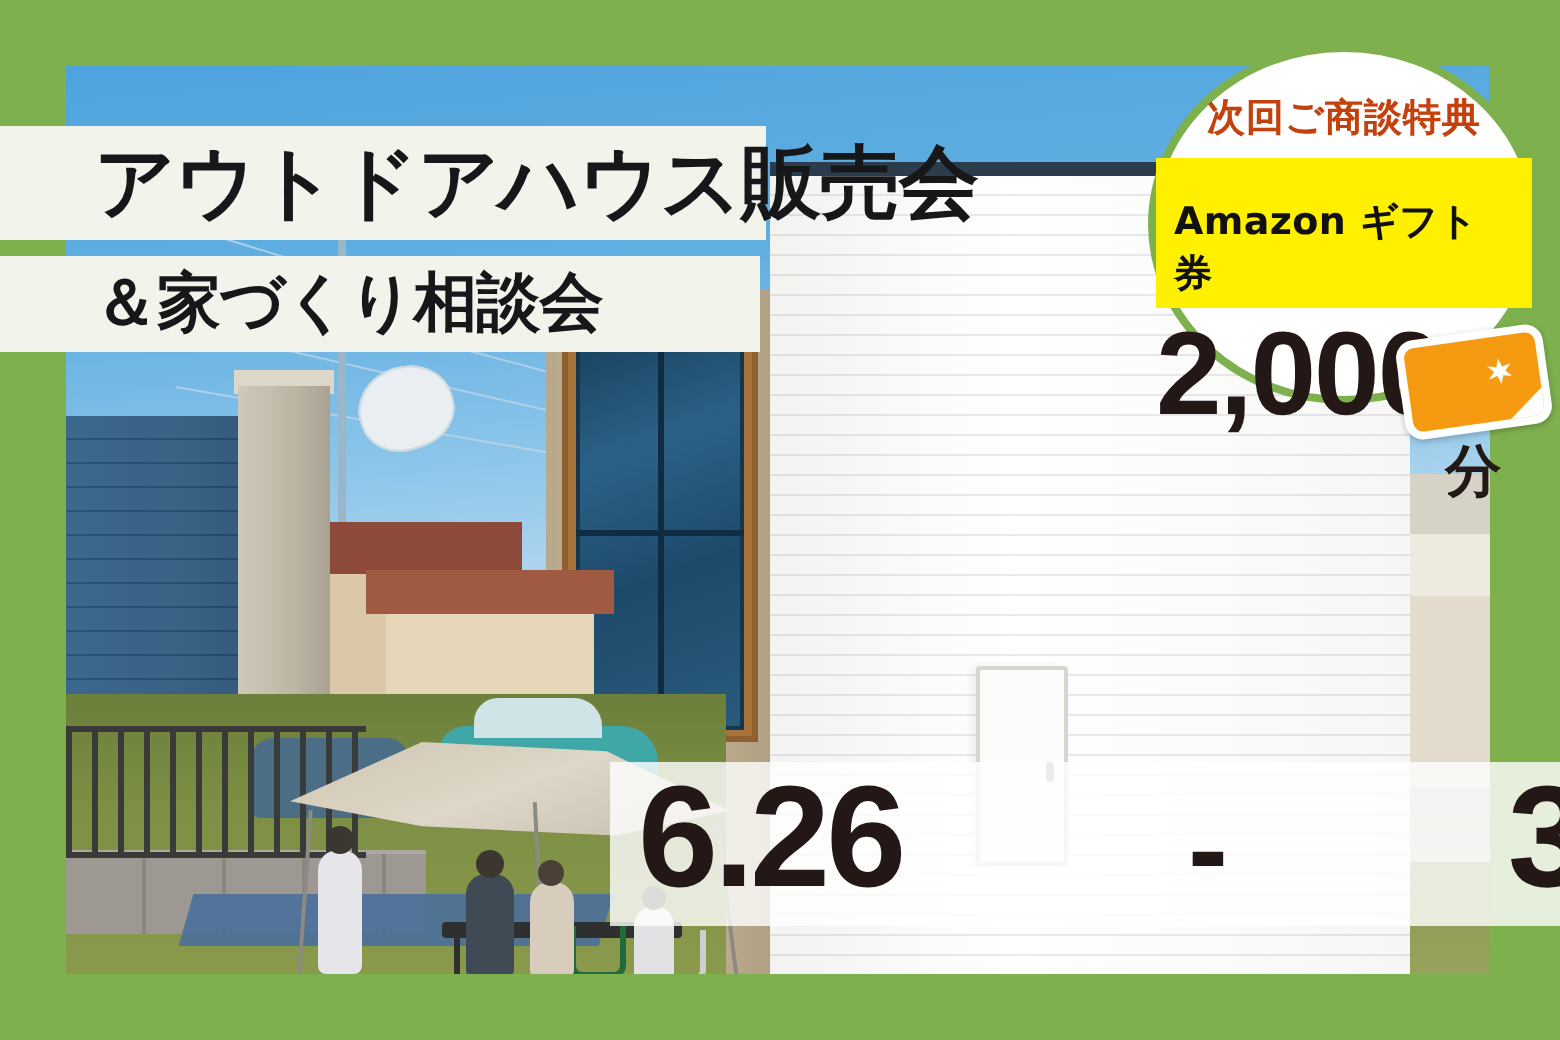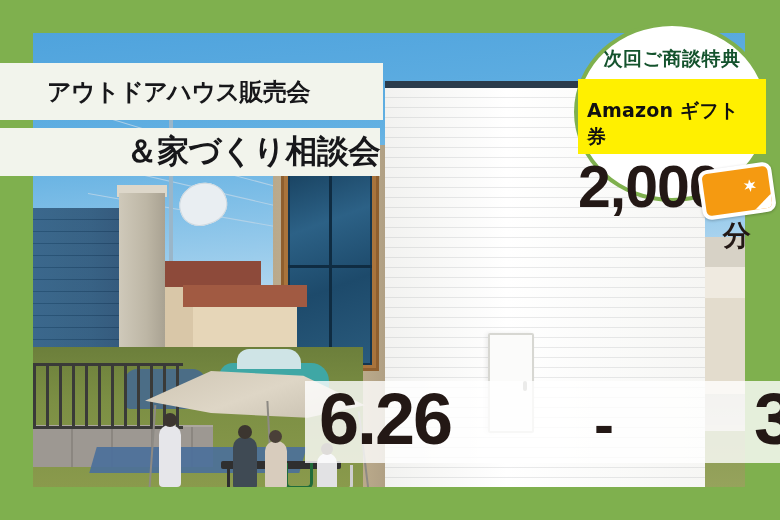--- a/index.html
+++ b/index.html
@@ -164,40 +164,40 @@
   .ch1{left:252px;top:430px;border-color:#1f6b3a;}
   .ch2{left:292px;top:432px;border-color:#cfcfcf;}
 
   
   .title-bar {
     position: absolute;
     background: #f2f4ec;
     display: flex; align-items: center;
   }
   .title-bar.one { left: 0; top: 63px; width: 383px; height: 57px; }
-  .title-bar.two { left: 0; top: 128px; width: 380px; height: 48px; justify-content: flex-end; }
+  .title-bar.two { left: 0; top: 128px; width: 380px; height: 48px; }
   .title-bar .txt {
     font-family: "DejaVu Sans", "Liberation Sans", sans-serif;
     font-weight: 700; color: #17171a; white-space: nowrap;
   }
-  .title-bar.one .txt { font-size: 24px; margin-left: 47px; letter-spacing: -0.5px; }
+  .title-bar.one .txt { font-size: 40px; margin-left: 47px; letter-spacing: -0.5px; }
   .title-bar.two .txt { font-size: 32px; margin-left: 47px; letter-spacing: -0.5px; }
 
   
   .badge {
     position: absolute; left: 574px; top: 22px;
     width: 196px; height: 180px;
     border-radius: 50%;
     background: #ffffff;
     border: 4px solid #7fb04e;
     display: flex; flex-direction: column; align-items: center;
     overflow: visible;
   }
   .badge .b-top {
-    margin-top: 20px; font-size: 19px; font-weight: 700; color: #14532d;
+    margin-top: 20px; font-size: 19px; font-weight: 700; color: #c2410c;
     font-family: "DejaVu Sans","Liberation Sans",sans-serif; letter-spacing: .5px;
   }
   .badge .b-yellow {
     margin-top: 7px; background: #fff000; color: #111;
     font-size: 19px; font-weight: 700; padding: 19px 9px 4px 9px;
     font-family: "DejaVu Sans","Liberation Sans",sans-serif; letter-spacing: .2px;
   }
   .badge .b-amt {
     margin-top: 4px; display: flex; align-items: baseline;
   }

